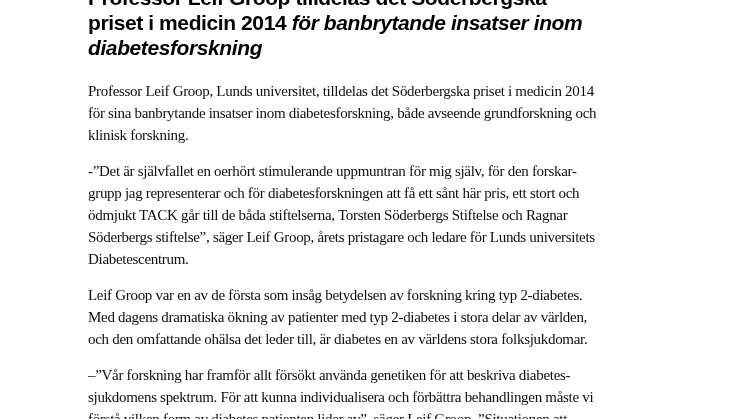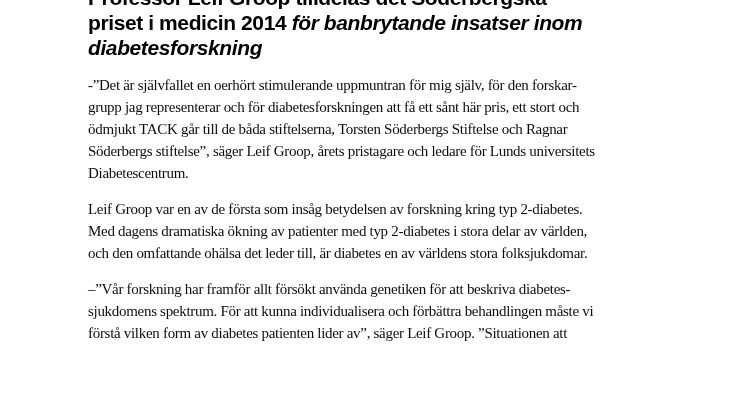--- a/index.html
+++ b/index.html
@@ -47,20 +47,23 @@
 </style>
 </head>
 <body>
 
 <div class="page">
 
   <h1 class="doc-title"><span>Professor Leif Groop tilldelas det Söderbergska
 priset i medicin 2014 </span><span class="title-italic">för banbrytande insatser inom
 diabetesforskning</span></h1>
 
+  <p class="para first">Professor Leif Groop, Lunds universitet, tilldelas det Söderbergska priset i medicin 2014
+för sina banbrytande insatser inom diabetesforskning, både avseende grundforskning och
+klinisk forskning.</p>
 
   <p class="para">-”Det är självfallet en oerhört stimulerande uppmuntran för mig själv, för den forskar-
 grupp jag representerar och för diabetesforskningen att få ett sånt här pris, ett stort och
 ödmjukt TACK går till de båda stiftelserna, Torsten Söderbergs Stiftelse och Ragnar
 Söderbergs stiftelse”, säger Leif Groop, årets pristagare och ledare för Lunds universitets
 Diabetescentrum.</p>
 
   <p class="para">Leif Groop var en av de första som insåg betydelsen av forskning kring typ 2-diabetes.
 Med dagens dramatiska ökning av patienter med typ 2-diabetes i stora delar av världen,
 och den omfattande ohälsa det leder till, är diabetes en av världens stora folksjukdomar.</p>

